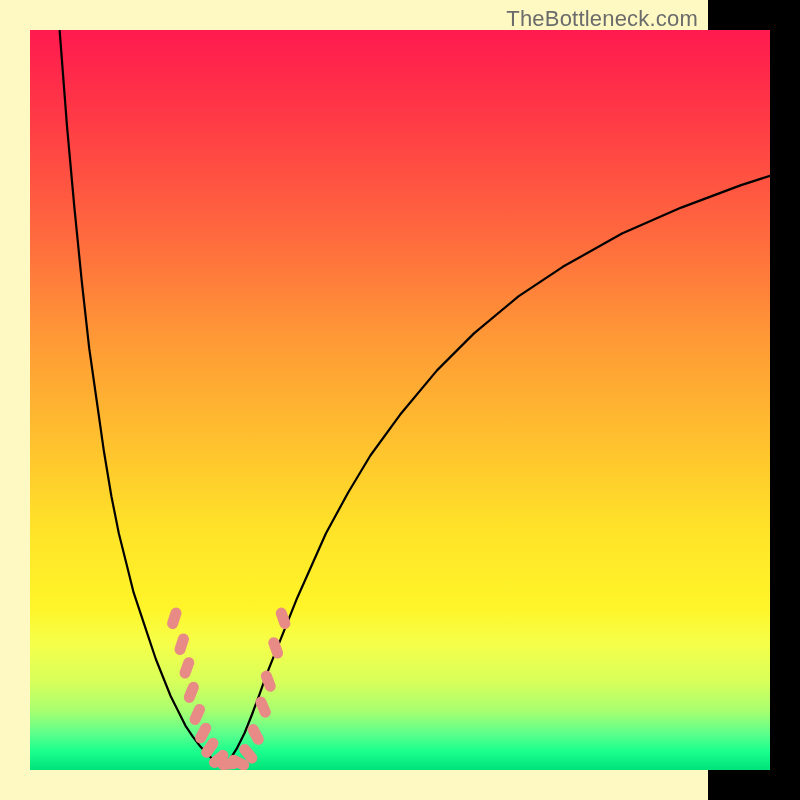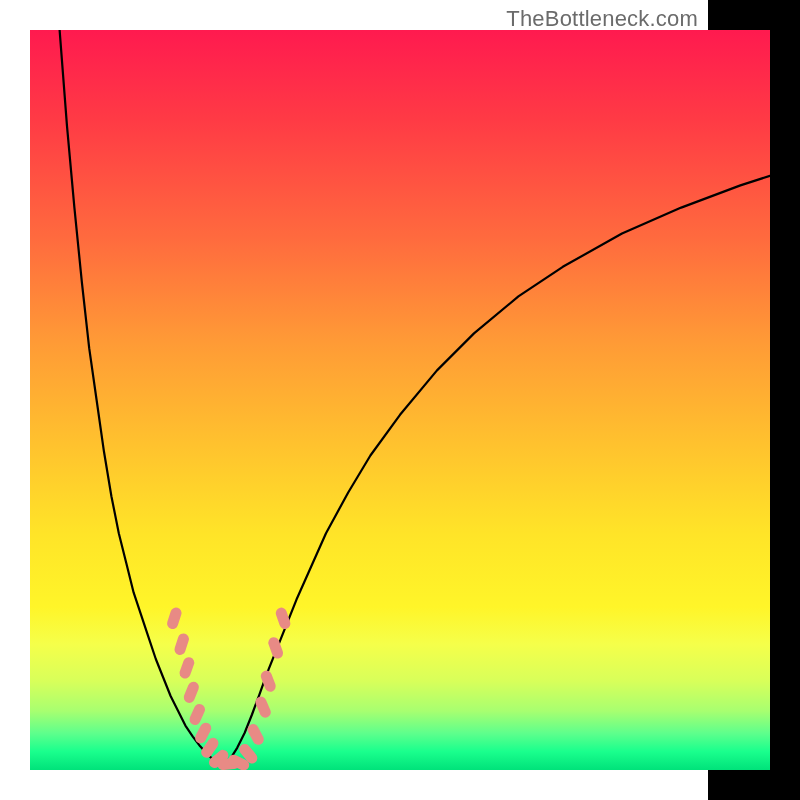--- a/index.html
+++ b/index.html
@@ -8,21 +8,21 @@
     width: 800px;
     height: 800px;
     overflow: hidden;
     background: #000;
     font-family: Arial, Helvetica, sans-serif;
   }
   .frame {
     position: relative;
     width: 708px;
     height: 800px;
-    background: #ffffff;
+    background: #fef9c3;
   }
   .watermark {
     position: absolute;
     top: 6px;
     right: 10px;
     color: #6b6b6b;
     font-size: 22px;
     font-weight: 500;
     letter-spacing: 0.2px;
     user-select: none;

